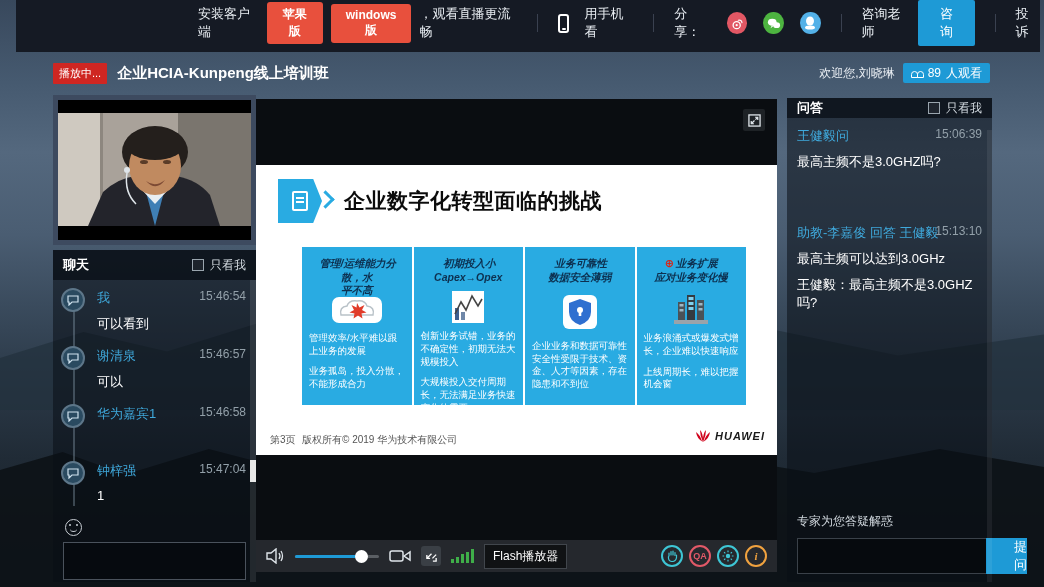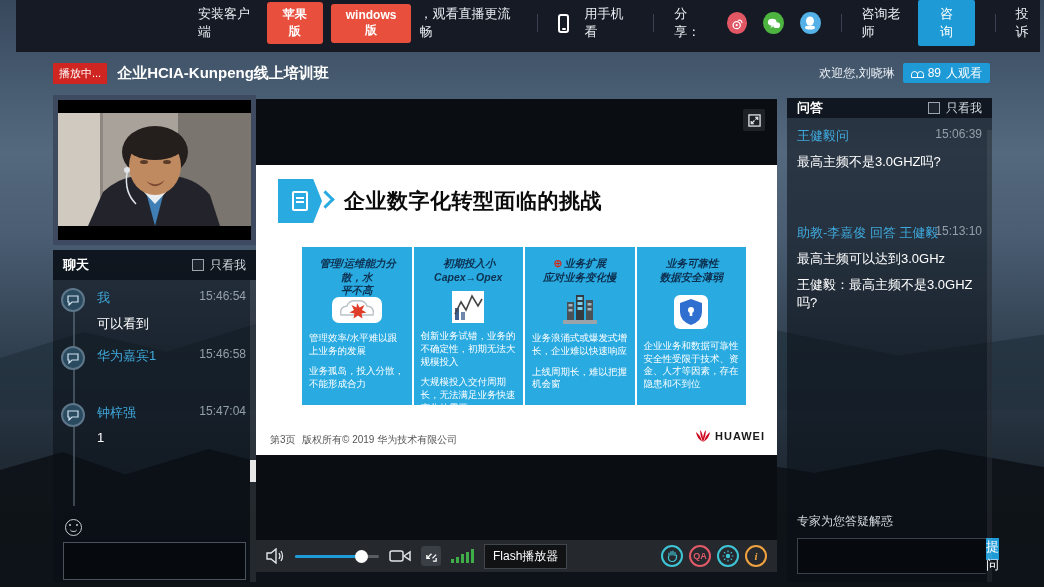--- a/index.html
+++ b/index.html
@@ -82,21 +82,21 @@
   .card-iconbox svg { display:none; }
   .card-iconbox[data-icon="cloud-burst-icon"] svg.i-cloud,
   .card-iconbox[data-icon="chart-icon"] svg.i-chart,
   .card-iconbox[data-icon="buildings-icon"] svg.i-bldg,
   .card-iconbox[data-icon="shield-icon"] svg.i-shield { display:block; }
   .card-texts { font-size:9.5px; color:#fff; line-height:1.35; }
   .card-texts div { margin-bottom:8px; }
   .s-foot { position:absolute; left:0; bottom:6px; width:100%; height:18px; font-size:10px; color:#555; }
   .s-page { position:absolute; left:14px; top:2px; }
   .s-copy { position:absolute; left:46px; top:2px; }
-  .s-logo { position:absolute; right:12px; top:-2px; display:flex; align-items:center; gap:4px; }
+  .s-logo { position:absolute; right:12px; top:-2px; display:flex; align-items:center; gap:4px;font-style:italic; }
   .s-logo .word { font-size:11px; font-weight:bold; color:#1a1a1a; letter-spacing:1px; }
 
   
   .ctrlbar { position:absolute; left:256px; top:540px; width:521px; height:32px; background:#25282d; z-index:11; display:flex; align-items:center; padding:0 10px; gap:10px; }
   .vol-slider { position:relative; width:84px; height:3px; background:#5a5e63; border-radius:2px; cursor:pointer; }
   .vol-fill { position:absolute; left:0; top:0; height:3px; background:#1e9ad6; border-radius:2px; }
   .vol-knob { position:absolute; top:-5px; width:13px; height:13px; border-radius:50%; background:#fff; margin-left:-6px; }
   .sigbars { display:flex; align-items:flex-end; gap:2px; height:14px; }
   .sigbars i { width:3px; background:#3fae49; display:block; }
   .flashbox { background:#101214; border:1px solid #41464c; color:#fff; font-size:12px; padding:3px 8px; cursor:pointer; }
@@ -113,21 +113,21 @@
   .qa-body { position:relative; padding:8px 10px; height:370px; overflow:hidden; }
   .qmsg { position:relative; margin-bottom:10px; }
   .qmsg .hd { color:#3fa9dc; font-size:13px; }
   .qmsg .tm { position:absolute; right:0; top:1px; color:#93a0a9; font-size:12px; }
   .qmsg .lines div { color:#fff; font-size:13px; margin-top:8px; }
   .qmsg.gap { margin-top:52px; }
   .qa-foot { position:absolute; left:0; right:0; bottom:8px; padding:0 10px; }
   .qa-prompt { font-size:12px; color:#cfd6dc; margin-bottom:8px; }
   .qa-inrow { display:flex; }
   .qa-input { flex:1; height:36px; background:rgba(4,7,11,.65); border:1px solid #3a4149; border-right:none; color:#fff; padding:4px 6px; font-size:13px; }
-  .ask-btn { width:54px; height:22px; background:#1e9ad6; color:#fff; border:none; font-size:13px; cursor:pointer; }
+  .ask-btn { width:54px; height:36px; background:#1e9ad6; color:#fff; border:none; font-size:13px; cursor:pointer;padding-left:28px; }
   .qa-track { position:absolute; right:0; top:32px; bottom:0; width:5px; background:rgba(255,255,255,.07); }
 </style>
 </head>
 <body>
 
 <div class="stage">
   <div class="mtn1"></div>
   <div class="forest"></div>
 
   <div class="topbar">
@@ -219,20 +219,30 @@
           <span class="av">
             <svg width="12" height="11" viewBox="0 0 12 11">
               <path d="M1,1 h10 v6 h-6 l-3,3 v-3 h-1 Z" fill="none" stroke="#cfe2ee" stroke-width="1.2"></path>
             </svg>
           </span>
           <span class="nm">我</span>
           <span class="tm">15:46:54</span>
           <div class="tx">可以看到</div>
         </div>
 
+        <div class="cmsg">
+          <span class="av">
+            <svg width="12" height="11" viewBox="0 0 12 11">
+              <path d="M1,1 h10 v6 h-6 l-3,3 v-3 h-1 Z" fill="none" stroke="#cfe2ee" stroke-width="1.2"></path>
+            </svg>
+          </span>
+          <span class="nm">谢清泉</span>
+          <span class="tm">15:46:57</span>
+          <div class="tx">可以</div>
+        </div>
 
         <div class="cmsg">
           <span class="av">
             <svg width="12" height="11" viewBox="0 0 12 11">
               <path d="M1,1 h10 v6 h-6 l-3,3 v-3 h-1 Z" fill="none" stroke="#cfe2ee" stroke-width="1.2"></path>
             </svg>
           </span>
           <span class="nm">华为嘉宾1</span>
           <span class="tm">15:46:58</span>
         </div>
@@ -299,20 +309,37 @@
                 <rect x="1" y="1" width="32" height="32" fill="#fff"></rect>
                 <rect x="4" y="18" width="4" height="12" fill="#3f5f8f"></rect>
                 <rect x="10" y="22" width="4" height="8" fill="#6f87a8"></rect>
                 <polyline points="4,24 10,12 15,20 21,6 27,16 31,9" fill="none" stroke="#444" stroke-width="1.6"></polyline>
               </svg>
 
             </div>
             <div class="card-texts">
               <div>创新业务试错，业务的不确定性，初期无法大规模投入</div>
               <div>大规模投入交付周期长，无法满足业务快速变化的需要</div>
+            </div>
+          </div>
+
+          <div class="card">
+            <div class="card-title"><span class="ticon"></span><span>业务可靠性
+数据安全薄弱</span></div>
+            <div class="card-iconbox" data-icon="shield-icon">
+
+              <svg class="i-shield" width="36" height="36" viewBox="0 0 36 36">
+                <rect x="1" y="1" width="34" height="34" rx="6" fill="#fff"></rect>
+                <path d="M18,5 L29,9 V18 Q29,27 18,31 Q7,27 7,18 V9 Z" fill="#2f6fd0"></path>
+                <circle cx="18" cy="16" r="3" fill="#fff"></circle>
+                <rect x="16.7" y="16" width="2.6" height="6" fill="#fff"></rect>
+              </svg>
+            </div>
+            <div class="card-texts">
+              <div>企业业务和数据可靠性安全性受限于技术、资金、人才等因素，存在隐患和不到位</div>
             </div>
           </div>
 
           <div class="card">
             <div class="card-title"><span class="ticon">⊕</span><span>业务扩展
 应对业务变化慢</span></div>
             <div class="card-iconbox" data-icon="buildings-icon">
 
               <svg class="i-bldg" width="42" height="36" viewBox="0 0 42 36">
                 <rect x="4" y="30" width="34" height="4" fill="#9aa3aa"></rect>
@@ -325,37 +352,20 @@
                 <rect x="9.5" y="14" width="4" height="2.5" fill="#9fb6c2"></rect>
                 <rect x="9.5" y="19" width="4" height="2.5" fill="#9fb6c2"></rect>
                 <rect x="28.5" y="13" width="4" height="2.5" fill="#9fb6c2"></rect>
                 <rect x="28.5" y="18" width="4" height="2.5" fill="#9fb6c2"></rect>
               </svg>
 
             </div>
             <div class="card-texts">
               <div>业务浪涌式或爆发式增长，企业难以快速响应</div>
               <div>上线周期长，难以把握机会窗</div>
-            </div>
-          </div>
-
-          <div class="card">
-            <div class="card-title"><span class="ticon"></span><span>业务可靠性
-数据安全薄弱</span></div>
-            <div class="card-iconbox" data-icon="shield-icon">
-
-              <svg class="i-shield" width="36" height="36" viewBox="0 0 36 36">
-                <rect x="1" y="1" width="34" height="34" rx="6" fill="#fff"></rect>
-                <path d="M18,5 L29,9 V18 Q29,27 18,31 Q7,27 7,18 V9 Z" fill="#2f6fd0"></path>
-                <circle cx="18" cy="16" r="3" fill="#fff"></circle>
-                <rect x="16.7" y="16" width="2.6" height="6" fill="#fff"></rect>
-              </svg>
-            </div>
-            <div class="card-texts">
-              <div>企业业务和数据可靠性安全性受限于技术、资金、人才等因素，存在隐患和不到位</div>
             </div>
           </div>
         </div>
 
       <div class="s-foot">
         <span class="s-page">第3页</span>
         <span class="s-copy">版权所有© 2019 华为技术有限公司</span>
         <span class="s-logo">
           <svg width="16" height="14" viewBox="0 0 16 14">
               <path d="M8,13 Q2,10 1,3 Q5,6 7,12 Z" fill="#d0021b"></path>

